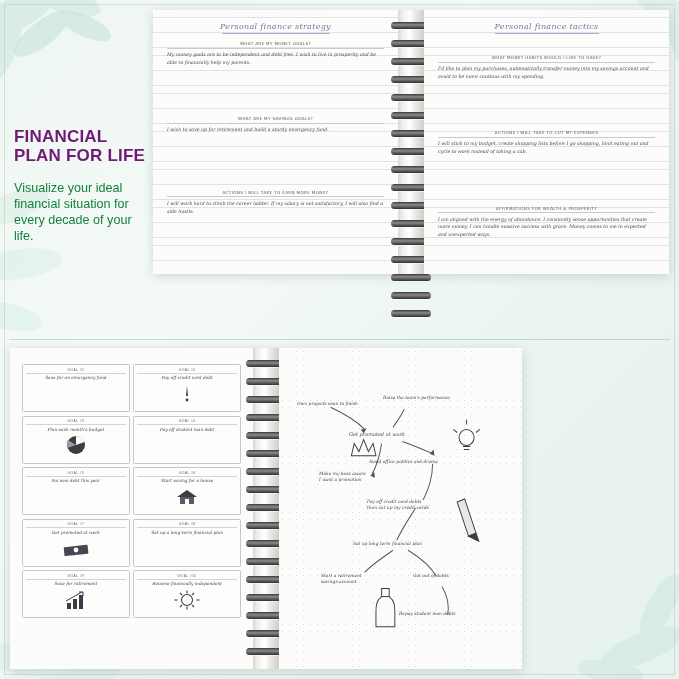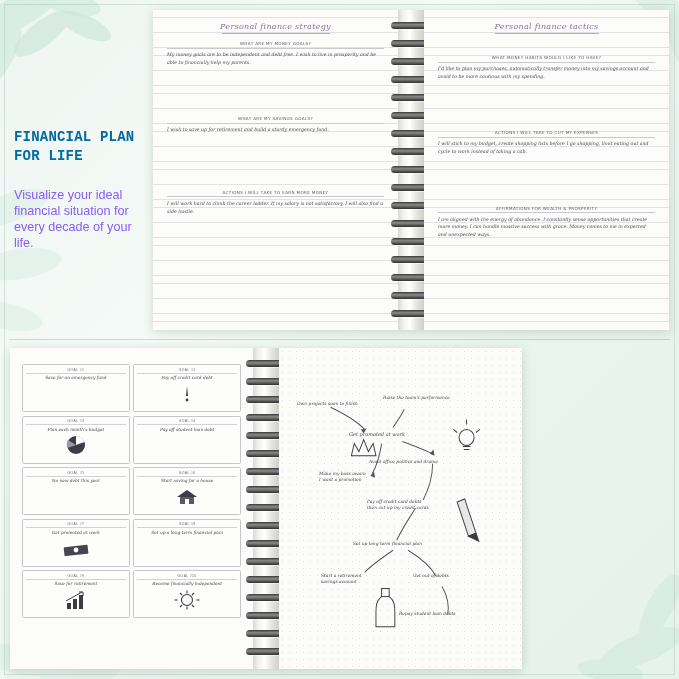--- a/index.html
+++ b/index.html
@@ -81,21 +81,21 @@
       rgba(0,0,0,0) 7px,
       #e2e2e6 7px,
       #e2e2e6 7.6px);
   }
   .dotted {
     background-image: radial-gradient(#dcdce2 .6px, transparent .7px);
     background-size: 7px 7px;
   }
 
   
-  #spread-top { left: 153px; top: 10px; width: 516px; height: 320px; }
+  #spread-top { left: 153px; top: 10px; width: 516px; height: 264px; }
   #spread-top .page { padding: 12px 14px 10px; }
 
   .block { margin-bottom: 6px; }
 
   
   #spread-bottom { left: 10px; top: 348px; width: 512px; height: 321px; }
   #spread-bottom .page { padding: 11px 12px 8px; }
 
   .goal-grid {
     display: grid;
@@ -139,33 +139,33 @@
     color: #474752;
     line-height: 6px;
     white-space: nowrap;
   }
 
   
   .promo { position: absolute; }
   #promo-top { left: 14px; top: 128px; width: 136px; }
   #promo-bottom { left: 527px; top: 420px; width: 142px; }
   .promo h2 {
-    font-family: Liberation Mono, monospace;
+    font-family: Liberation Sans, sans-serif;
     font-weight: bold;
-    font-size: 14px;
+    font-size: 17px;
     line-height: 18.5px;
-    color: #0369a1;
+    color: #701a75;
     letter-spacing: .2px;
   }
   .promo p {
-    margin-top: 22px;
+    margin-top: 15px;
     font-family: "Liberation Sans", sans-serif;
     font-size: 12.6px;
     line-height: 16px;
-    color: #8b5cf6;
+    color: #15803d;
   }
 
   .divider {
     position: absolute;
     left: 9px; right: 9px; top: 339px;
     height: 1px;
     background: rgba(120,160,145,.35);
   }
   .edge-frame {
     position: absolute; inset: 4px;

